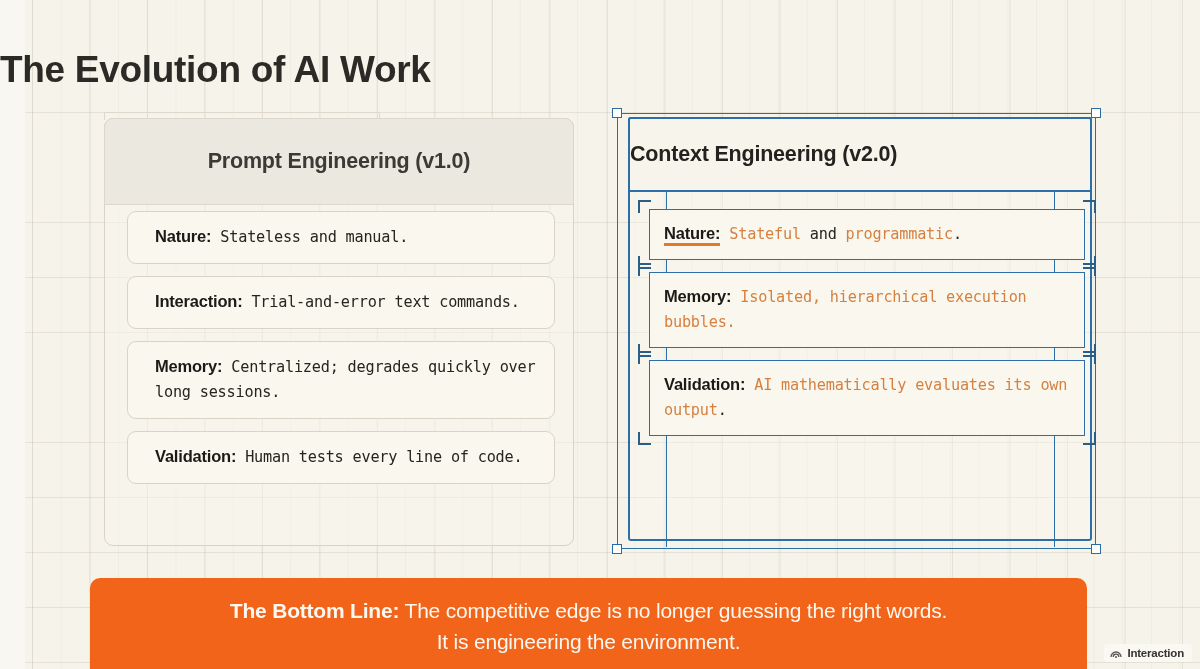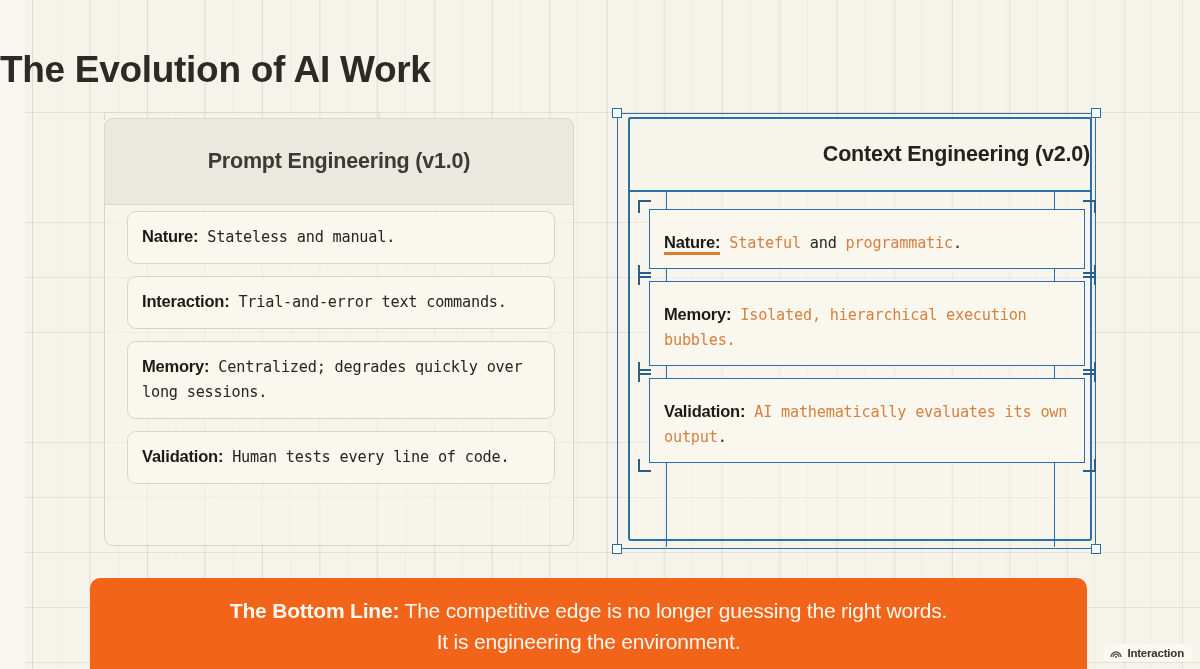--- a/index.html
+++ b/index.html
@@ -128,21 +128,21 @@
   #left-cards {
     position: absolute;
     left: 127px;
     top: 211px;
     width: 428px;
   }
   .lcard {
     background: #FAF7EF;
     border: 1px solid #D9D4C6;
     border-radius: 9px;
-    padding: 12px 15px 13px 14px;
+    padding: 12px 15px 13px 27px;
     margin-bottom: 12px;
   }
 
   
   
   #sel-outer {
     position: absolute;
     left: 617px;
     top: 113px;
     width: 479px;
@@ -176,21 +176,21 @@
     position: absolute;
     left: 628px;
     top: 117px;
     width: 464px;
     height: 75px;
     border: 2.2px solid #2C6FA8;
     border-radius: 3px 3px 0 0;
     background: #F7F4EC;
     display: flex;
     align-items: center;
-    justify-content: flex-end;
+    justify-content: flex-start;
   }
   #right-header-title {
     font-size: 21.5px;
     font-weight: bold;
     color: #24221E;
     letter-spacing: -0.2px;
   }
 
   
   .vrail {
@@ -209,21 +209,21 @@
     top: 209px;
     width: 436px;
   }
   .rcard-wrap {
     position: relative;
     margin-bottom: 12px;
   }
   .rcard {
     background: #FAF7EF;
     border: 1.8px solid #2C6FA8;
-    padding: 20px 14px 12px 14px;
+    padding: 11px 14px 12px 14px;
   }
   
   .br {
     position: absolute;
     width: 13px;
     height: 13px;
     border-color: #2A5E86;
     border-style: solid;
     border-width: 0;
   }

